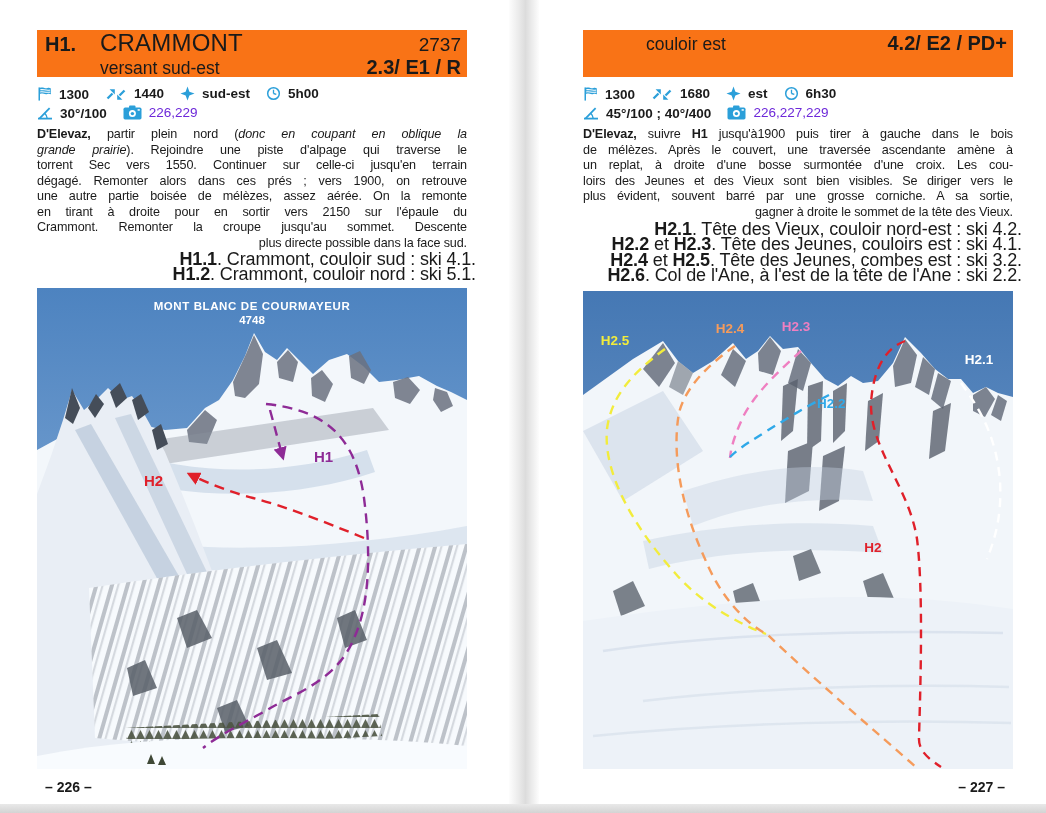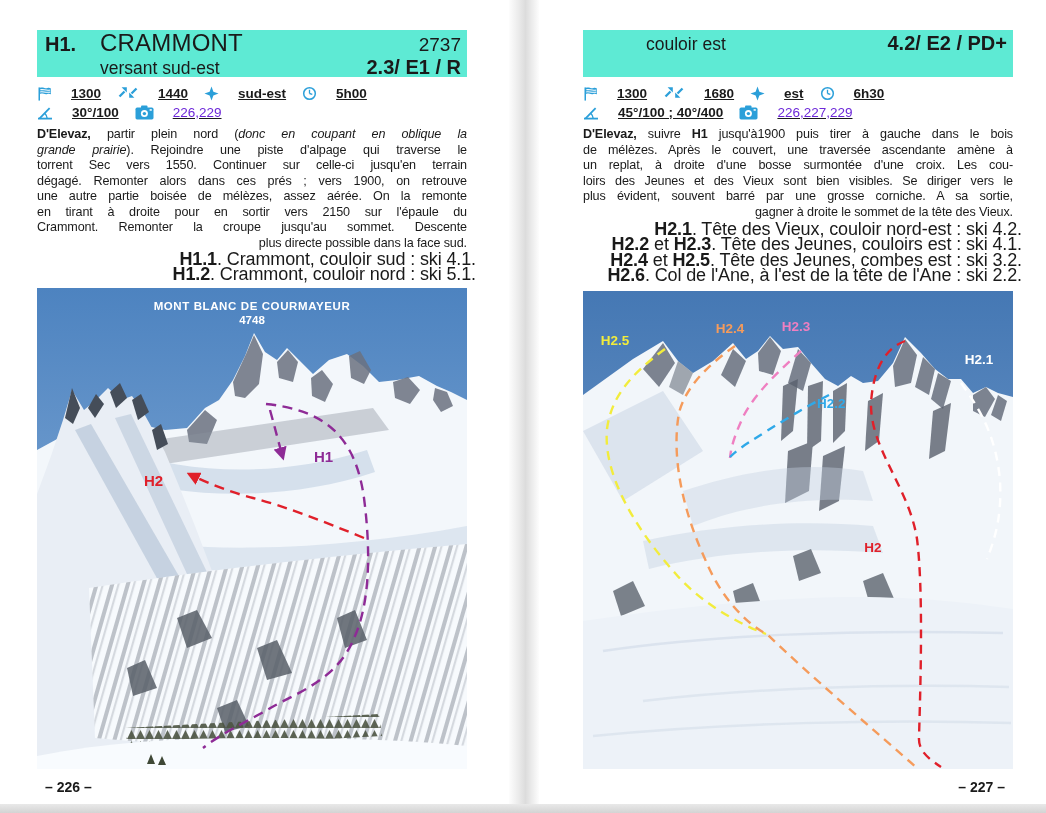--- a/index.html
+++ b/index.html
@@ -6,32 +6,32 @@
   .sheet{position:relative;width:1046px;height:813px;background:#ffffff;overflow:hidden;
          font-family:"Liberation Sans", sans-serif;color:#1a1a1a;}
   .gutter{position:absolute;left:509px;top:0;width:30px;height:813px;
           background:linear-gradient(to right,#fdfdfd 0%,#ececec 30%,#dcdcdc 55%,#f2f2f2 85%,#fdfdfd 100%);}
   .bottom-edge{position:absolute;left:0;top:804px;width:1046px;height:9px;
           background:linear-gradient(to bottom,#e9e9e9,#d3d3d3);}
   .page{position:absolute;top:0;height:813px;}
   .page-left{left:37px;width:430px;}
   .page-right{left:583px;width:430px;}
 
-  .band{position:absolute;top:30px;left:0;width:430px;height:47px;background:#5eead4;box-sizing:border-box;
+  .band{position:absolute;top:30px;left:0;width:430px;height:47px;background:#f97316;box-sizing:border-box;
         padding:2px 6px 2px 8px;}
   .band-row{display:flex;align-items:baseline;line-height:22px;}
   .band-code{font-weight:bold;font-size:20px;width:55px;flex:0 0 55px;}
   .band-title{font-weight:normal;font-size:24px;letter-spacing:.2px;flex:1 1 auto;}
   .band-alt{font-size:19px;}
   .band-sub{font-size:17.5px;flex:1 1 auto;}
   .band-grade{font-weight:bold;font-size:20px;}
 
   .stats{position:absolute;top:84px;left:0;width:430px;font-size:13.5px;font-weight:bold;}
   .stat-row{display:flex;align-items:center;height:19px;gap:16px;}
-  .stat{display:inline-flex;align-items:flex-start;gap:19px;text-decoration:underline;}
+  .stat{display:inline-flex;align-items:flex-end;gap:7px;}
   .stat .plain{font-weight:normal;color:#6d28d9;}
   .icn{display:block;}
 
   .desc{position:absolute;top:127px;left:0;width:430px;font-size:12.6px;line-height:15.55px;
         letter-spacing:-0.12px;}
   .variants{position:absolute;left:9px;width:430px;font-size:18px;line-height:15.35px;letter-spacing:-0.12px;}
   .pl-variants{top:252px;}
   .pr-variants{top:222px;}
   .tline{width:100%;text-align:right;}
   .just{text-align:justify;text-align-last:justify;-moz-text-align-last:justify;}

